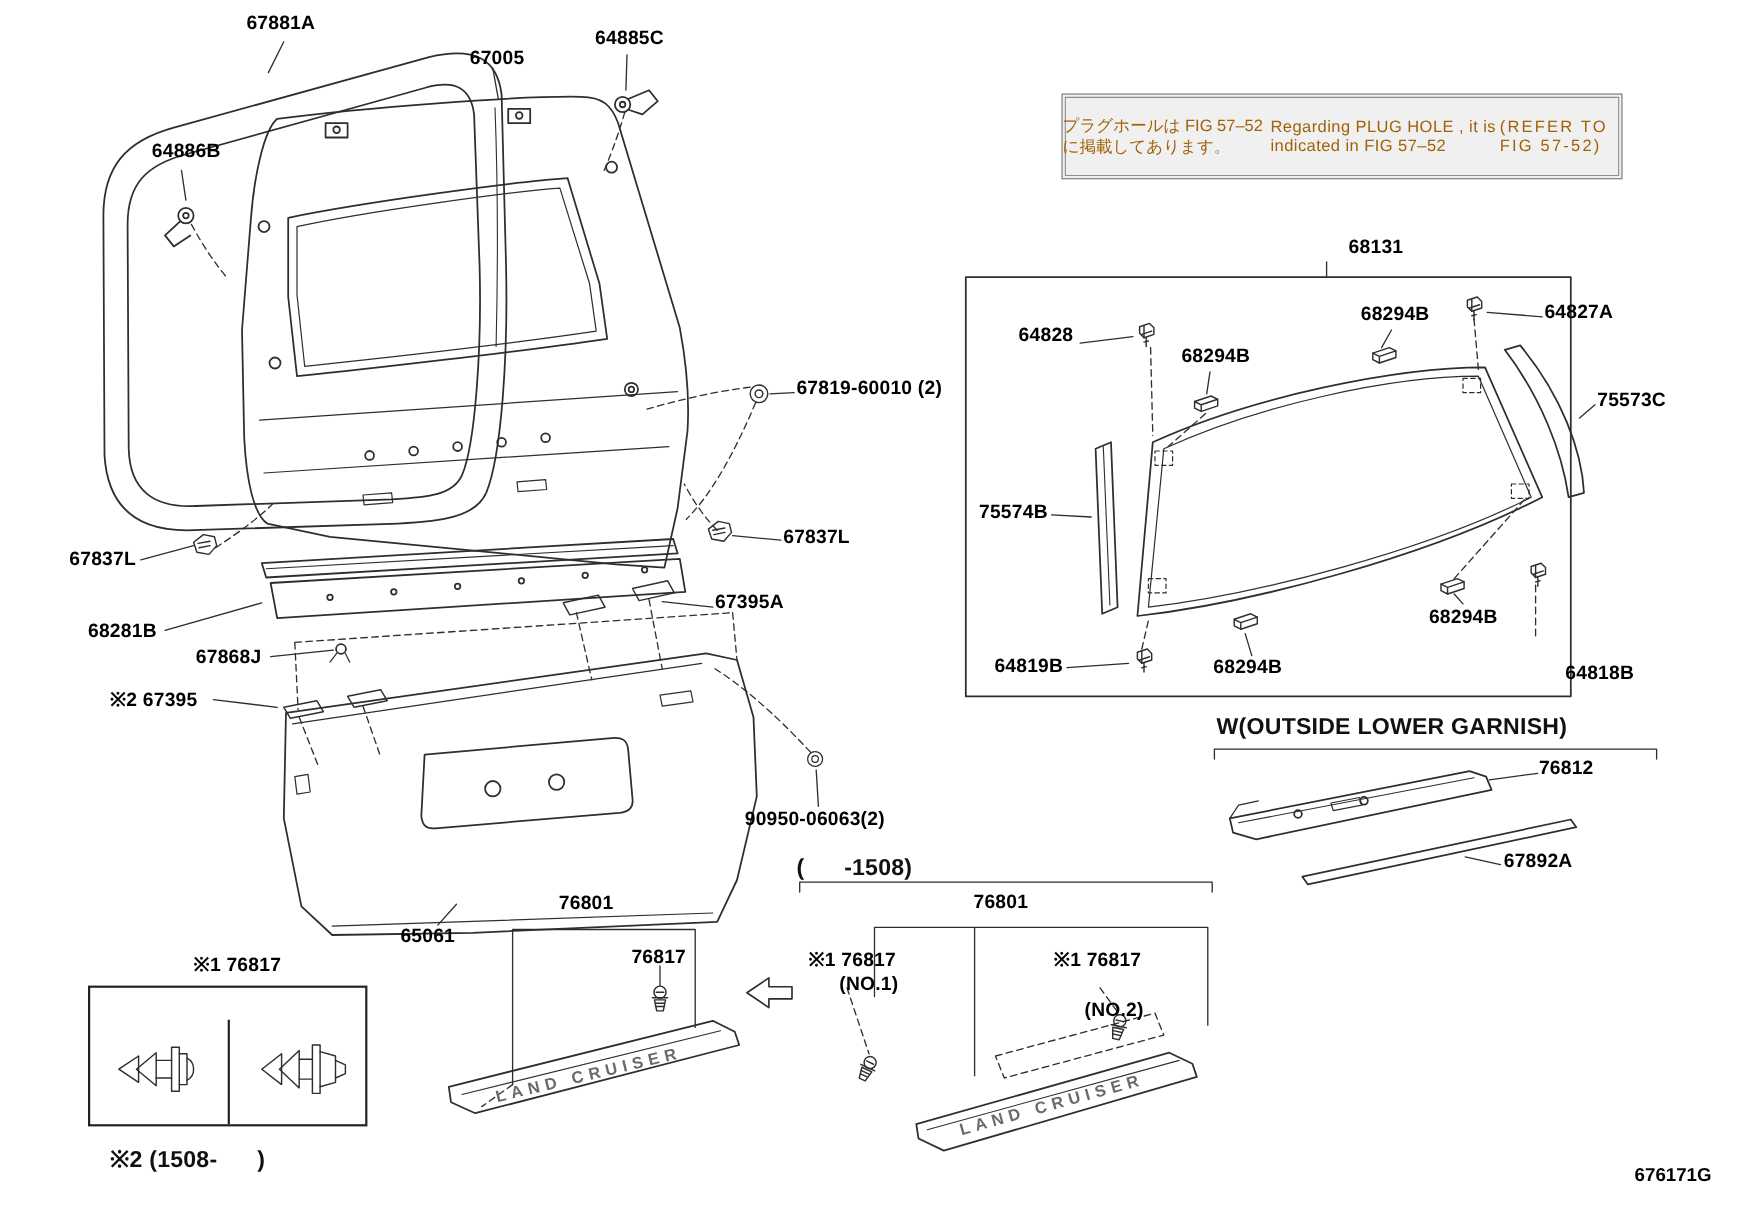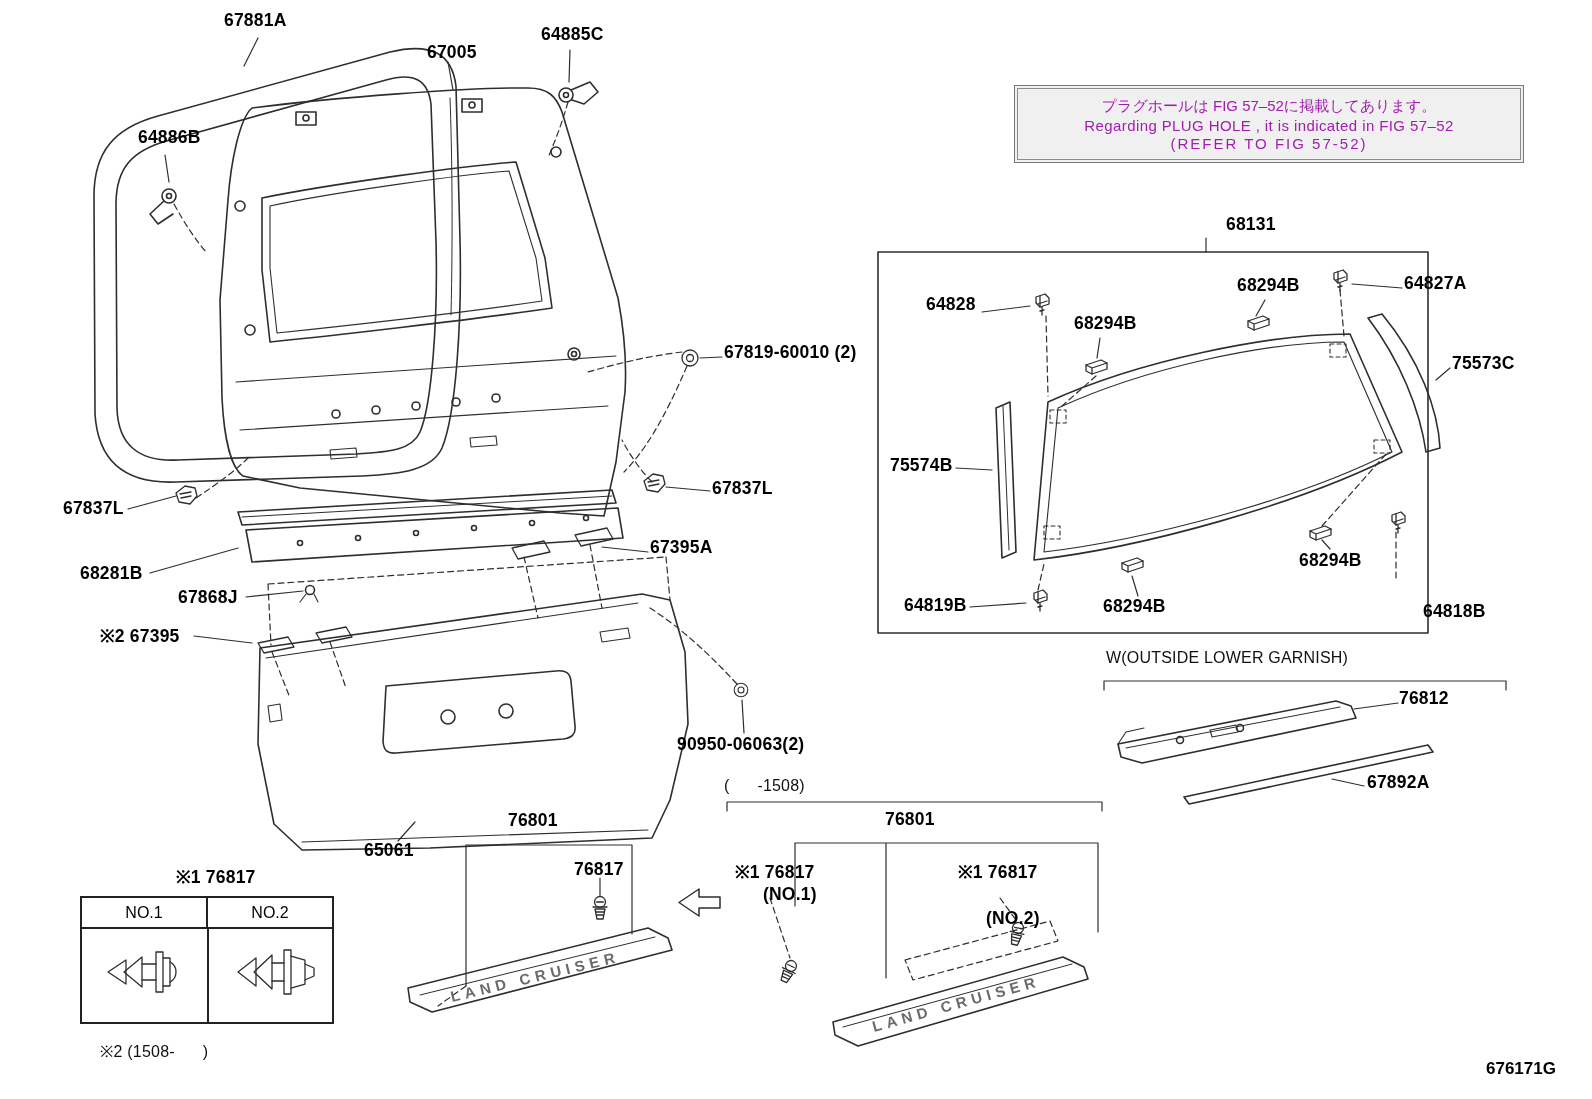--- a/index.html
+++ b/index.html
@@ -2,27 +2,27 @@
 <html><head>
 <meta charset="utf-8">
 <style>
   html,body{margin:0;padding:0;background:#fff}
   #stage{position:relative;width:1592px;height:1099px;background:#ffffff;
          font-family:"Liberation Sans",sans-serif;overflow:hidden}
   #art{position:absolute;left:0;top:0}
   
   .plabel{position:absolute;font-weight:bold;font-size:17.5px;color:#000;
           white-space:pre;letter-spacing:.2px;line-height:1}
-  .plabel.n{font-weight:normal;font-size:16px;color:#111}
+  .plabel.n{font-weight:bold;font-size:21px;color:#111}
   
-  .notebox{position:absolute;left:1014px;top:85px;width:508px;height:76px;
+  .notebox{position:absolute;left:965px;top:85px;width:508px;height:76px;
            background:#f0f0f0;border:1px solid #777;
            box-shadow:inset 0 0 0 2px #f0f0f0, inset 0 0 0 3px #8d8d8d;
-           display:flex;flex-direction:column;justify-content:center;align-items:center;
-           gap:1px;color:#a21caf}
+           display:flex;flex-direction:row;justify-content:center;align-items:center;
+           gap:1px;color:#a16207}
   .notebox .l1{font-size:15px}
   .notebox .l2{font-size:15px;letter-spacing:.4px}
   .notebox .l3{font-size:15px;letter-spacing:2px}
   
   .cliptable{position:absolute;left:80px;top:896px;width:254px;height:128px;
              border:2px solid #222;box-sizing:border-box}
   .cliptable .hdr{display:flex;height:29px;border-bottom:2px solid #222}
   .cliptable .cell{flex:1;display:flex;align-items:center;justify-content:center;
                    font-size:16px;color:#000}
   .cliptable .cell.c1{border-right:2px solid #222}
@@ -297,21 +297,17 @@
       <div class="plabel n" style="left: 100px; top: 1044px;">※2 (1508-      )</div>
     </div>
 
   <div class="notebox">
     <div class="l1">プラグホールは FIG 57–52に掲載してあります。</div>
     <div class="l2">Regarding  PLUG  HOLE , it is indicated in FIG  57–52</div>
     <div class="l3">(REFER TO FIG 57-52)</div>
   </div>
 
   <div class="cliptable">
-    <div class="hdr">
-      <div class="cell c1">NO.1</div>
-      <div class="cell">NO.2</div>
-    </div>
     <div class="vline"></div>
   </div>
 
   <div class="diagcode">676171G</div>
 </div>
 
 </body></html>

